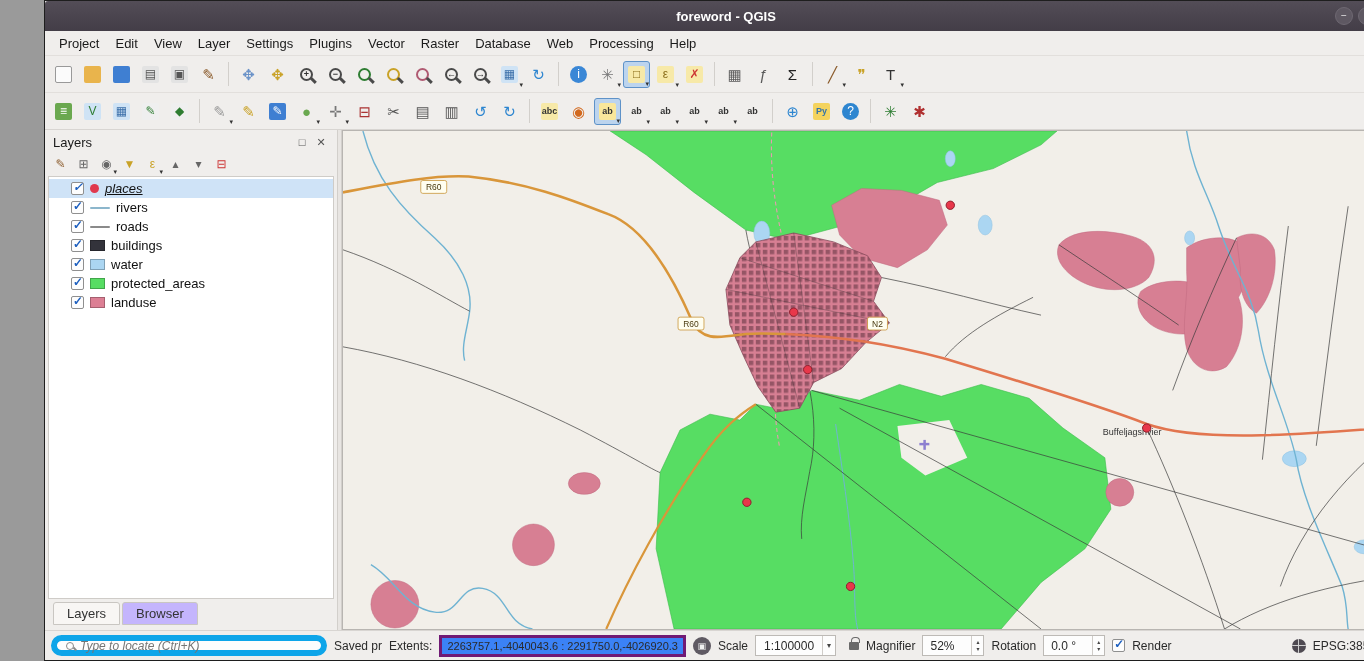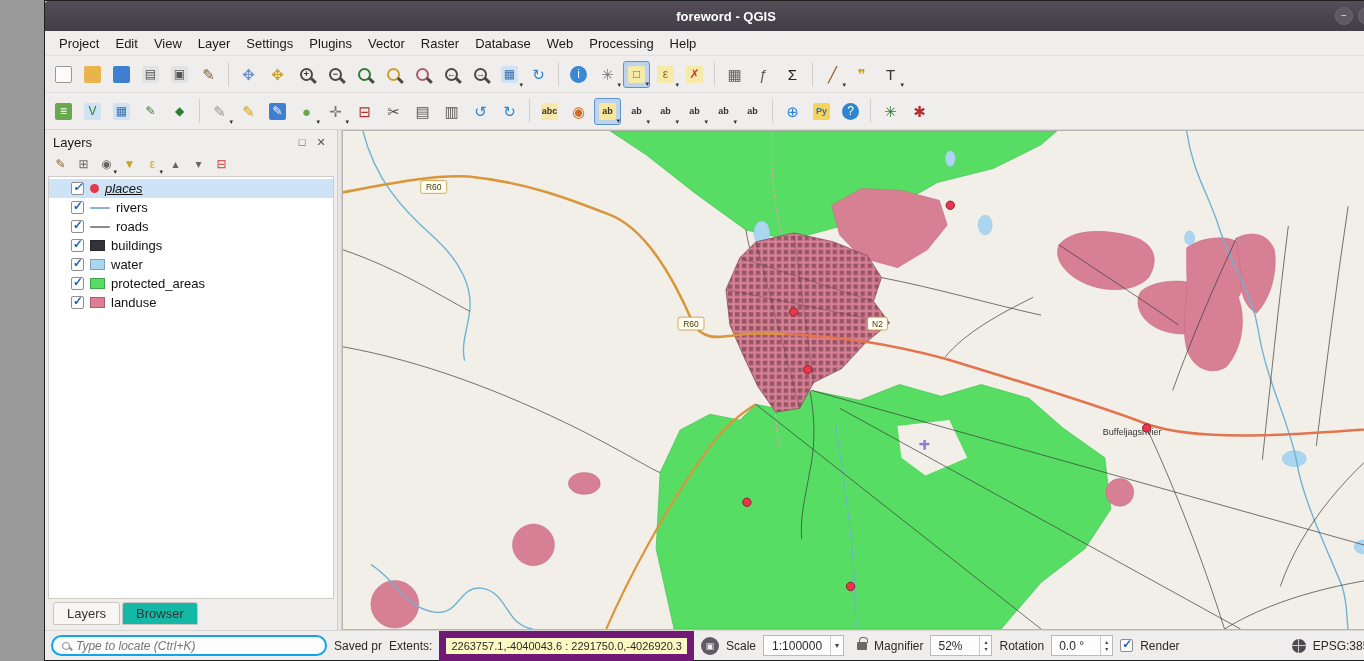--- a/index.html
+++ b/index.html
@@ -51,34 +51,34 @@
   .expander.has::before { content: "▸"; }
   .qcb { width: 13px; height: 13px; flex: 0 0 auto; border: 1px solid #8f8f8f; background: #fdfdfd; border-radius: 2px; position: relative; display: inline-block; }
   .qcb.on::after { content: "✓"; position: absolute; top: -3px; left: 1px; font-size: 12px; font-weight: bold; color: #1d5fbf; }
   .sym-point { width: 9px; height: 9px; border-radius: 50%; flex: 0 0 auto; }
   .sym-line { width: 20px; height: 2px; border-radius: 1px; flex: 0 0 auto; }
   .sym-fill { width: 15px; height: 11px; border: 1px solid rgba(0,0,0,.25); flex: 0 0 auto; }
   .sym-raster { width: 15px; height: 12px; flex: 0 0 auto; border: 1px solid #aaa; background: conic-gradient(#bcd8f0 25%, #f2e3c0 0 50%, #cfe8cc 0 75%, #e8eef4 0); }
   .layer-label { font-size: 13px; color: #111; white-space: nowrap; }
   .layer-label.underline { text-decoration: underline; }
   .panel-tabs { flex: 0 0 auto; display: flex; gap: 2px; padding: 3px 8px 5px 8px; }
-  .ptab { font-size: 13px; padding: 3px 13px; background: #14b8a6; border: 1px solid #c9c6c2; border-radius: 3px 3px 0 0; color: #333; }
+  .ptab { font-size: 13px; padding: 3px 13px; background: #c4b5fd; border: 1px solid #c9c6c2; border-radius: 3px 3px 0 0; color: #333; }
   .ptab.active { background: #f8f6f4; }
   .splitter { width: 5px; flex: 0 0 auto; background: #e8e5e2; border-left: 1px solid #d2cfcb; border-right: 1px solid #d2cfcb; }
   .map-area { flex: 1 1 auto; position: relative; background: #f2efe9; border: 1px solid #b8b5b1; min-width: 0; }
   .map-area svg { position: absolute; inset: 0; width: 100%; height: 100%; }
   svg text { font-family: "Liberation Sans", sans-serif; }
 
   
   .statusbar { height: 30px; flex: 0 0 auto; display: flex; align-items: center; gap: 7px; padding: 0 6px; background: #f0eeec; border-top: 1px solid #d8d5d2; font-size: 12px; color: #2a2a2a; }
-  .locate { width: 276px; height: 21px; flex: 0 0 auto; border: 2px solid #0ea5e9; border-radius: 11px; background: #fdfdfd; display: flex; align-items: center; padding: 0 9px; gap: 6px; justify-content: center; }
+  .locate { width: 276px; height: 21px; flex: 0 0 auto; border: 6px solid #0ea5e9; border-radius: 11px; background: #fdfdfd; display: flex; align-items: center; padding: 0 9px; gap: 6px; justify-content: center; }
   .loc-mag { width: 8px; height: 8px; border: 1.5px solid #8a8a8a; border-radius: 50%; position: relative; flex: 0 0 auto; }
   .loc-mag::after { content: ""; position: absolute; width: 4px; height: 1.5px; background: #8a8a8a; right: -4px; bottom: -1px; transform: rotate(45deg); }
   .locate input { border: none; outline: none; background: transparent; font-style: italic; color: #8e8e8e; font-size: 12px; width: 100%; font-family: inherit; }
-  .sunken { border: 7px solid #701a75; background: #fef9c3; padding: 2px 5px; }
+  .sunken { border: 3px solid #701a75; background: #3b82f6; padding: 2px 5px; }
   .ext { font-size: 11px; white-space: nowrap; }
   .round-btn { width: 18px; height: 18px; flex: 0 0 auto; border-radius: 50%; background: #5f5a63; color: #f0f0f0; display: inline-flex; align-items: center; justify-content: center; font-size: 9px; }
   .round-btn::before { content: "▣"; }
   .combo { display: flex; align-items: center; border: 1px solid #bdbab6; background: #fdfdfd; height: 21px; }
   .combo .val { padding: 0 8px; }
   .cdd { border-left: 1px solid #d0cdc9; align-self: stretch; display: flex; align-items: center; padding: 0 4px; font-size: 8px; color: #444; }
   .cdd::before { content: "▾"; }
   .spin { display: flex; align-items: center; border: 1px solid #bdbab6; background: #fdfdfd; height: 21px; }
   .spin .val { padding: 0 7px; min-width: 48px; }
   .arrows { display: flex; flex-direction: column; border-left: 1px solid #d0cdc9; align-self: stretch; justify-content: center; }

